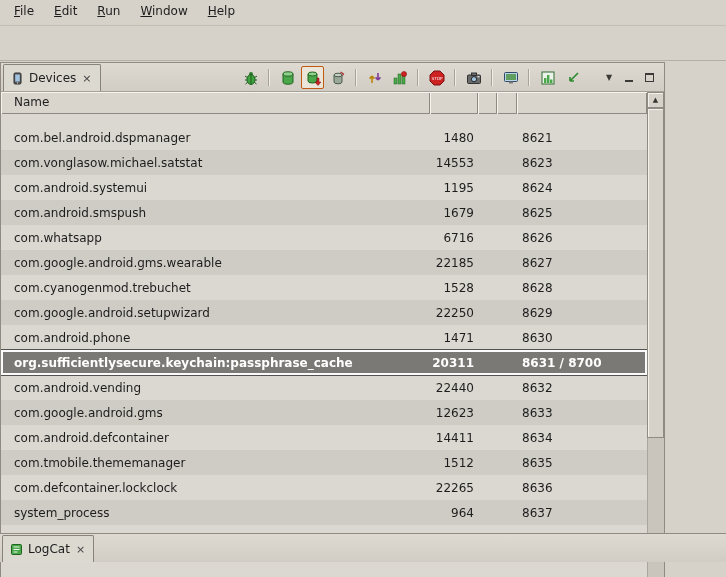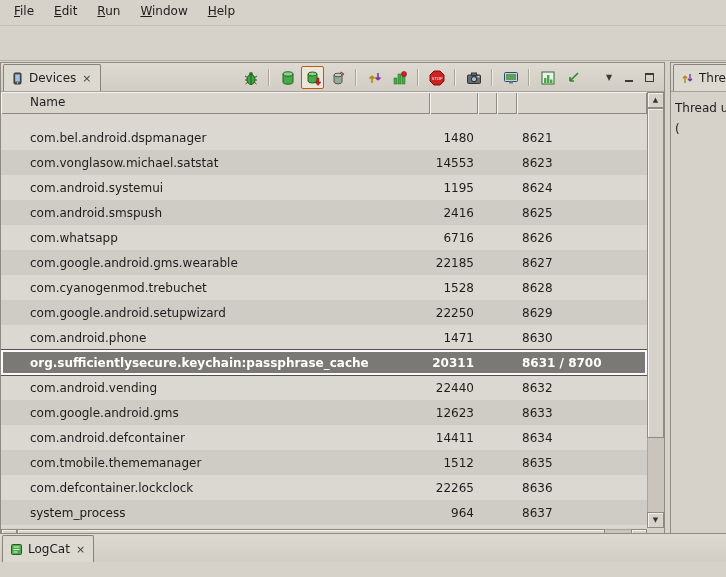--- a/index.html
+++ b/index.html
@@ -20,21 +20,21 @@
   }
   .menu-item{ padding:4px 10px; cursor:default; }
 
   
   .toolbar-strip{
     height:35px; background:#d6d2ca;
     border-bottom:1px solid #b4b0a8;
   }
 
   
-  .main{ position:absolute; top:62px; left:0; right:0; bottom:29px; display:flex; }
+  .main{ position:absolute; top:62px; left:0; right:0; bottom:29px; display:flex;flex-direction:column; }
   .devices-panel{
     position:relative; width:665px; flex:0 0 665px;
     border:1px solid #8f8b83; background:#d6d2ca;
   }
   .sash{ width:5px; flex:0 0 5px; background:#d6d2ca; }
   .right-panel{
     position:relative; flex:1;
     border:1px solid #8f8b83; border-right:none; background:#d6d2ca;
     overflow:hidden;
   }
@@ -94,21 +94,21 @@
   }
   .row-spacer{ height:11px; }
   .trow{ display:flex; height:25px; align-items:center; background:#dbd8d1; }
   .trow.alt{ background:#cfccc5; }
   .trow.sel{
     background:#7b7975; color:#ffffff; position:relative; z-index:1;
     box-shadow: inset 0 0 0 2px #fbfbfb, 0 0 0 1px #55534f;
     font-weight: bold;
   }
   .cell{ overflow:hidden; white-space:nowrap; }
-  .c-name{ width:429px; flex:0 0 429px; padding-left:29px; }
+  .c-name{ width:429px; flex:0 0 429px; padding-left:13px; }
   .c-pid { width:48px;  flex:0 0 48px;  text-align:right; padding-right:4px; }
   .c-a   { width:19px;  flex:0 0 19px; }
   .c-b   { width:20px;  flex:0 0 20px; }
   .c-port{ flex:1; padding-left:5px; }
 
   
   .vscroll{
     position:absolute; top:29px; right:0; bottom:19px; width:17px;
     background:#c9c5bd; box-shadow:inset 1px 1px 0 #aaa69e;
   }
@@ -327,21 +327,21 @@
         </div>
         <div class="trow">
           <div class="cell c-name">com.android.systemui</div>
           <div class="cell c-pid">1195</div>
           <div class="cell c-a"></div>
           <div class="cell c-b"></div>
           <div class="cell c-port">8624</div>
         </div>
         <div class="trow alt">
           <div class="cell c-name">com.android.smspush</div>
-          <div class="cell c-pid">2416</div>
+          <div class="cell c-pid">1679</div>
           <div class="cell c-a"></div>
           <div class="cell c-b"></div>
           <div class="cell c-port">8625</div>
         </div>
         <div class="trow">
           <div class="cell c-name">com.whatsapp</div>
           <div class="cell c-pid">6716</div>
           <div class="cell c-a"></div>
           <div class="cell c-b"></div>
           <div class="cell c-port">8626</div>

